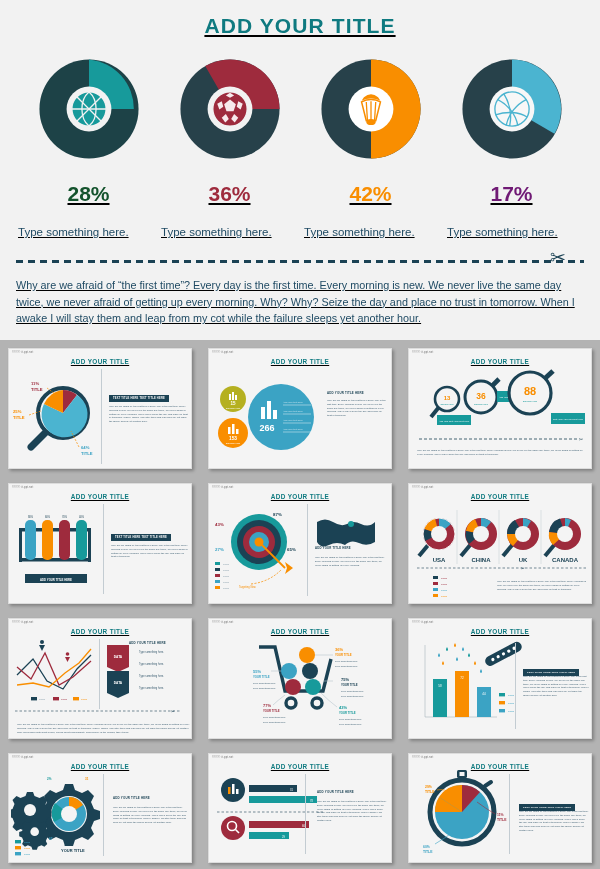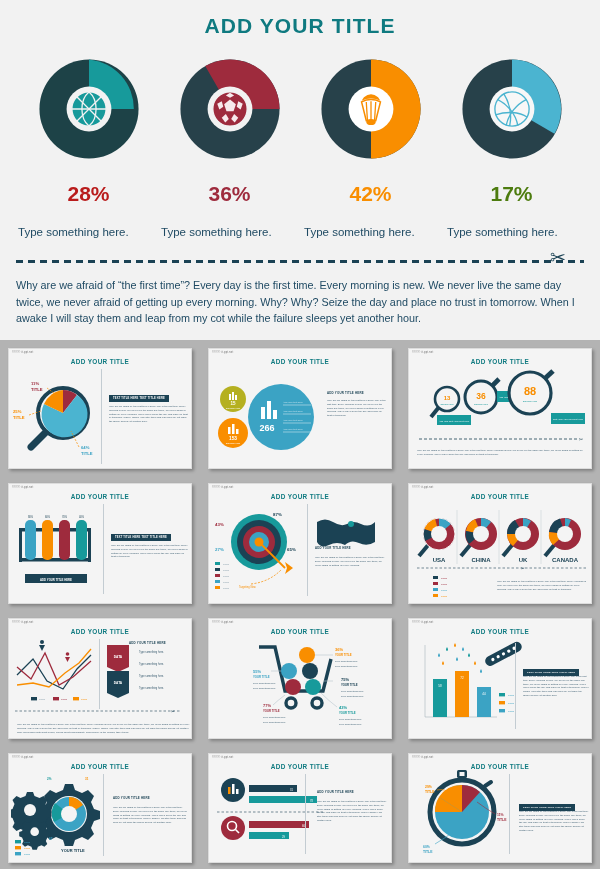--- a/index.html
+++ b/index.html
@@ -2,21 +2,21 @@
 <html><head>
 <meta charset="utf-8">
 <style>
   * { margin:0; padding:0; box-sizing:border-box; }
   html,body { width:600px; height:869px; }
   body {
     font-family:"Liberation Sans", sans-serif;
     background:#b3b3b3;
     overflow:hidden;
   }
-  .page { position:relative; width:600px; height:661px; }
+  .page { position:relative; width:600px; height:661px;text-decoration:underline; }
 
   
   .hero {
     position:relative;
     width:600px; height:340px;
     background:#f2f2f2;
     padding-top:14px;
   }
   .hero-title {
     text-align:center;
@@ -198,24 +198,24 @@
               <path d="M62 42 C54 46 47 54 45 64"></path>
               <path d="M36 55 C45 52 56 52 63 57"></path>
             </g>
           </svg>
         </div>
       </div>
 
     </div>
 
     <div class="pct-row">
-      <div class="pct" style="color:#b91c1c">28%</div>
+      <div class="pct" style="color:#14532d">28%</div>
       <div class="pct" style="color:#9e2b3d">36%</div>
       <div class="pct" style="color:#f98e00">42%</div>
-      <div class="pct" style="color:#4d7c0f">17%</div>
+      <div class="pct" style="color:#701a75">17%</div>
     </div>
 
     <div class="cap-row">
       <div class="cap">Type something here.</div>
       <div class="cap">Type something here.</div>
       <div class="cap">Type something here.</div>
       <div class="cap">Type something here.</div>
     </div>
 
     <div class="cut-line">

